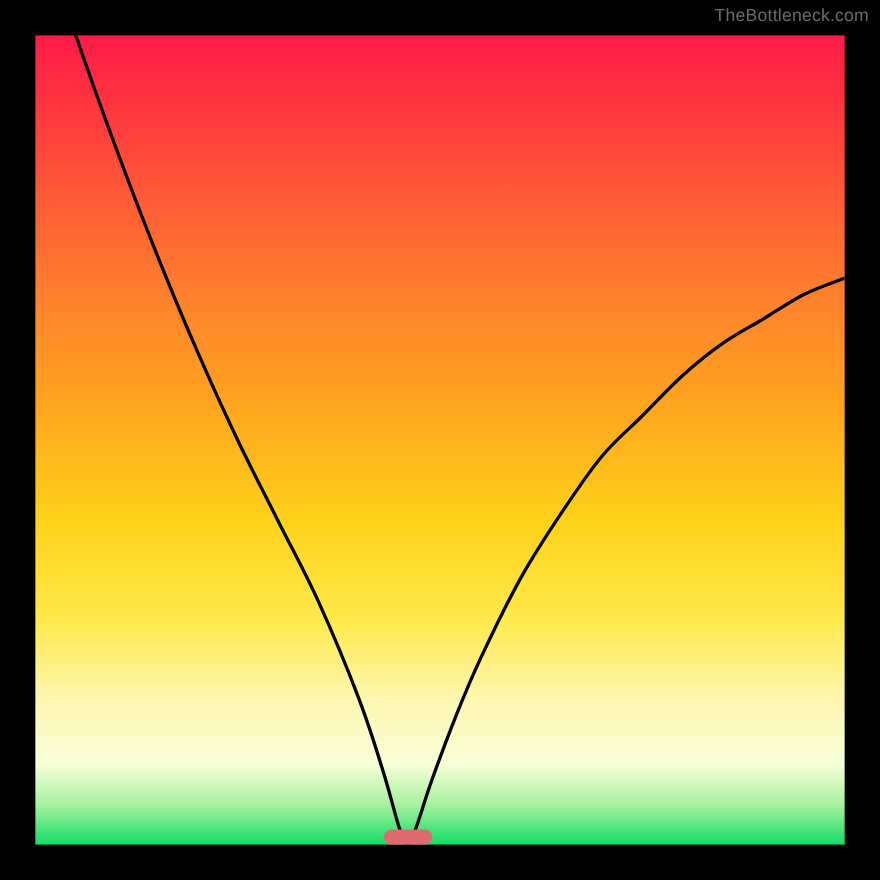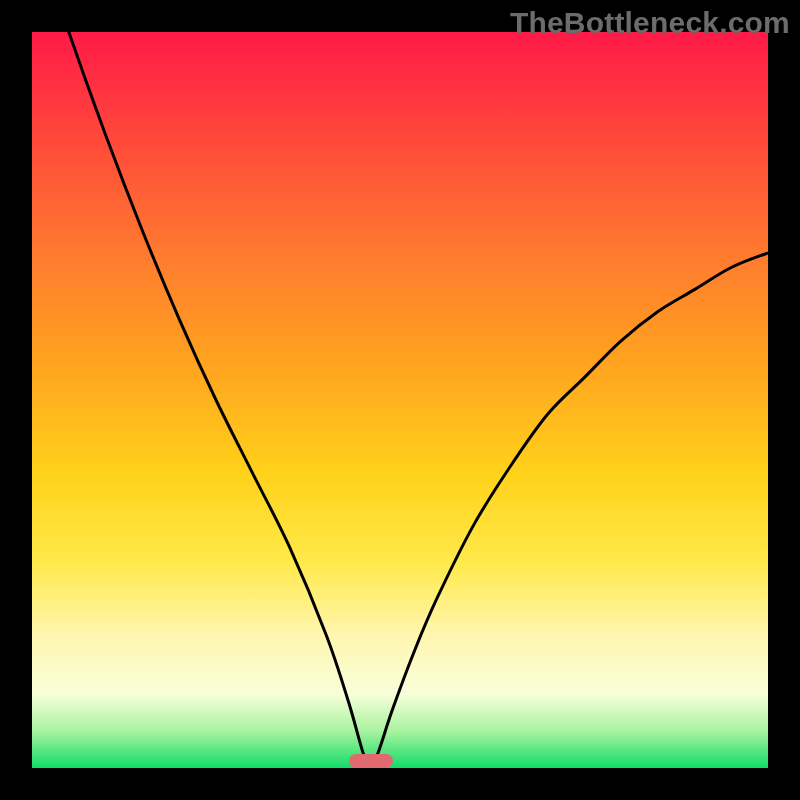--- a/index.html
+++ b/index.html
@@ -9,22 +9,22 @@
     width: 800px;
     height: 800px;
     background: #000;
   }
   .watermark {
     position: absolute;
     top: 6px;
     right: 10px;
     color: #6c6c6c;
     font-family: Arial, Helvetica, sans-serif;
-    font-size: 30px;
-    font-weight: 700;
+    font-size: 16px;
+    font-weight: 400;
     letter-spacing: 0.2px;
     z-index: 5;
   }
   .plot-area {
     position: absolute;
     left: 32px;
     top: 32px;
     width: 736px;
     height: 736px;
     overflow: hidden;

